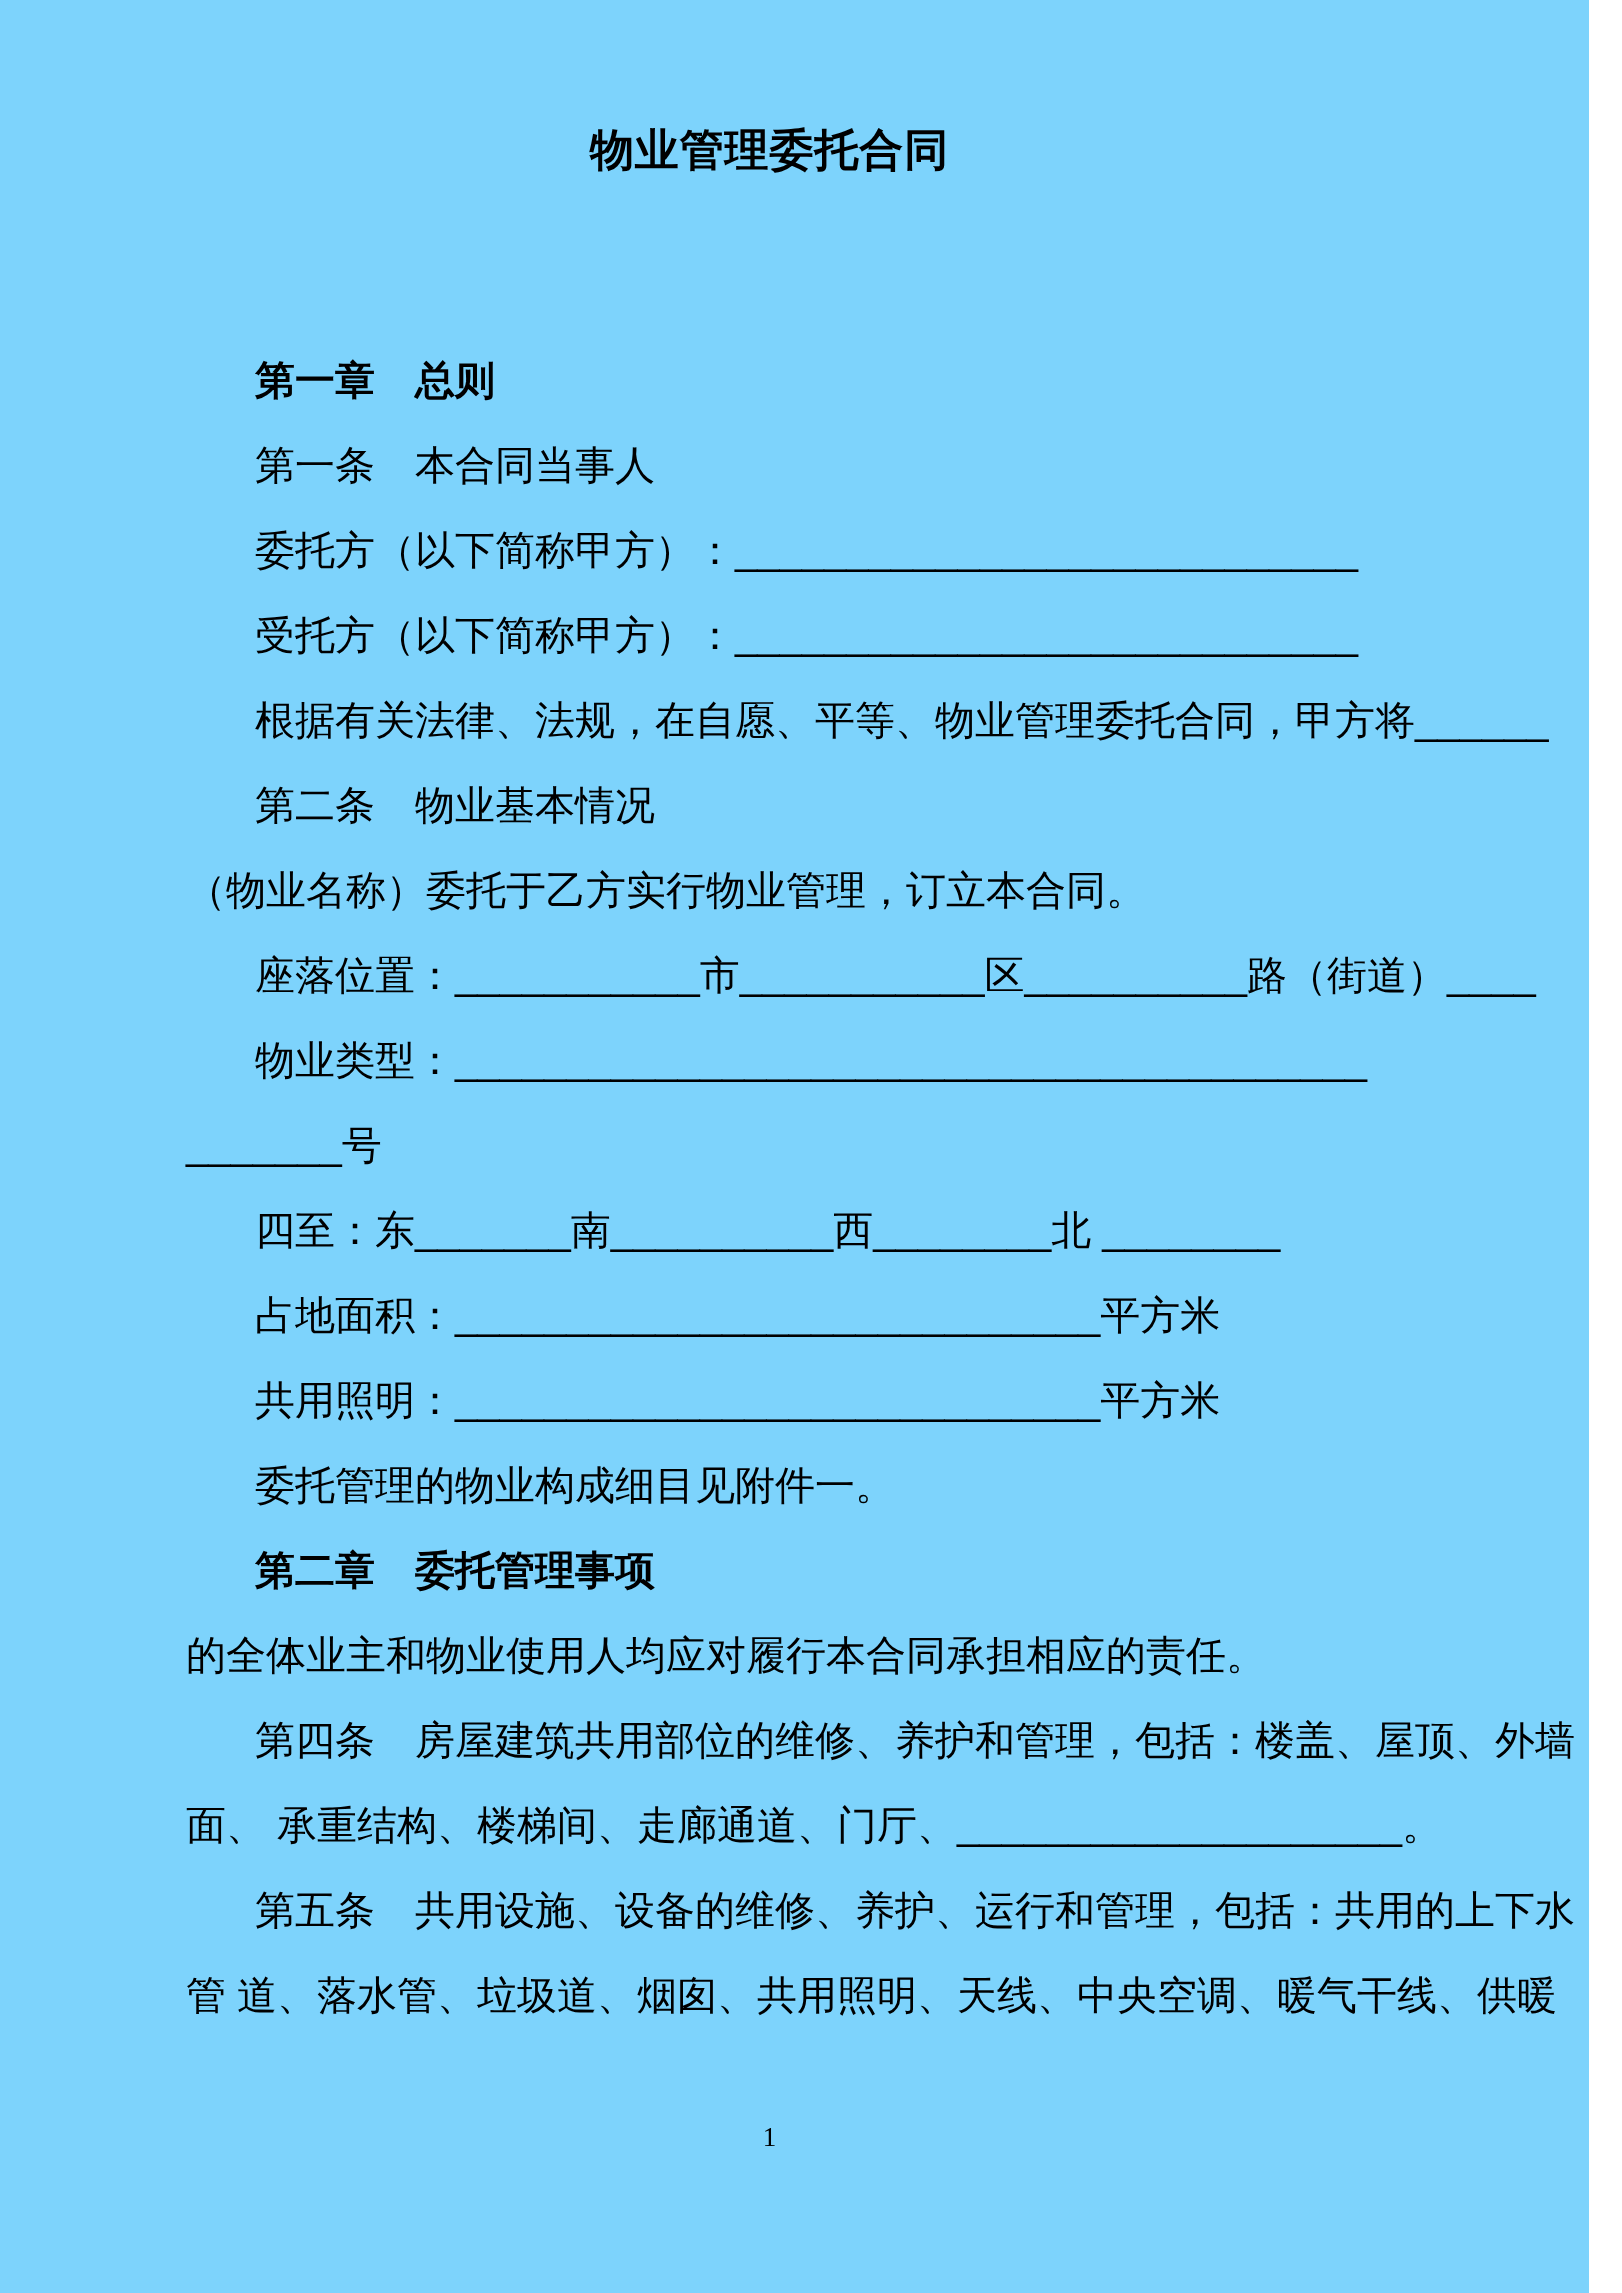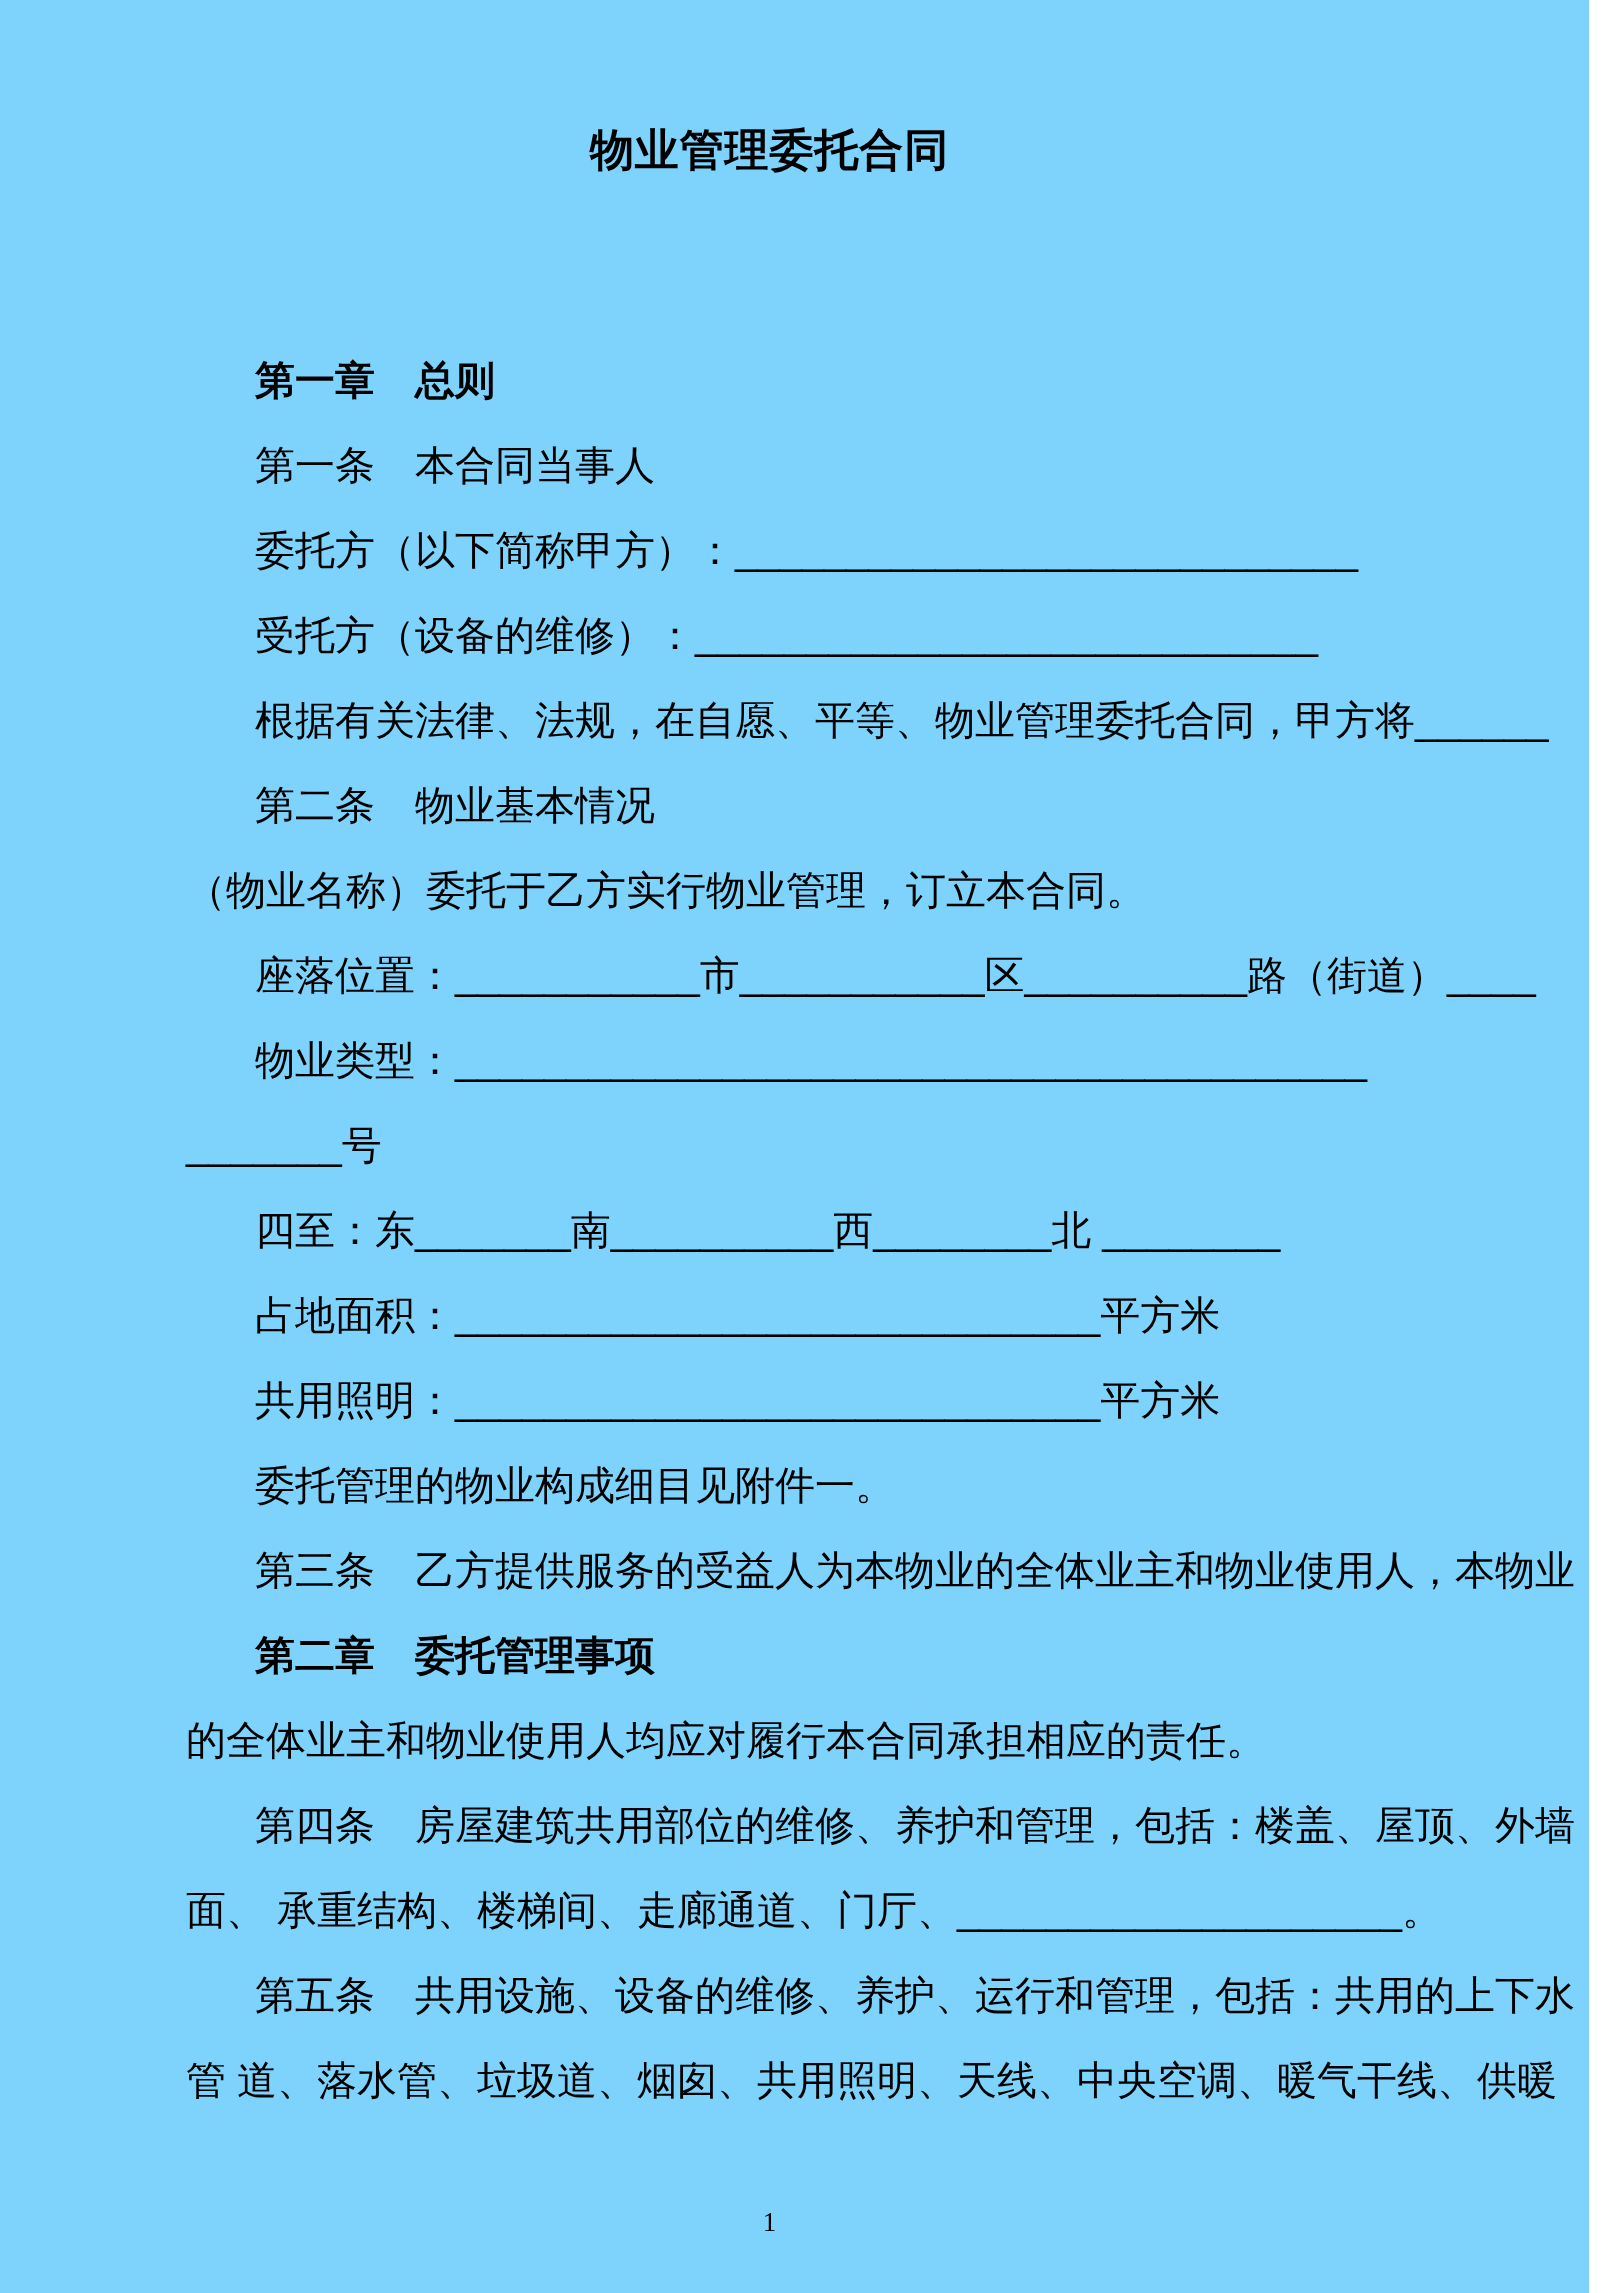--- a/index.html
+++ b/index.html
@@ -55,32 +55,31 @@
 <body>
 
 <div class="page">
 
   <div class="title">物业管理委托合同</div>
 
   <div class="content">
     <div class="ln indent chapter">第一章　总则</div>
     <div class="ln indent">第一条　本合同当事人</div>
     <div class="ln indent">委托方（以下简称甲方）：____________________________</div>
-    <div class="ln indent">受托方（设备的维修）：____________________________</div>
+    <div class="ln indent">受托方（以下简称甲方）：____________________________</div>
     <div class="ln indent">根据有关法律、法规，在自愿、平等、物业管理委托合同，甲方将______</div>
     <div class="ln indent">第二条　物业基本情况</div>
     <div class="ln">（物业名称）委托于乙方实行物业管理，订立本合同。</div>
     <div class="ln indent">座落位置：___________市___________区__________路（街道）____</div>
     <div class="ln indent">物业类型：_________________________________________</div>
     <div class="ln">_______号</div>
     <div class="ln indent">四至：东_______南__________西________北 ________</div>
     <div class="ln indent">占地面积：_____________________________平方米</div>
     <div class="ln indent">共用照明：_____________________________平方米</div>
     <div class="ln indent">委托管理的物业构成细目见附件一。</div>
-    <div class="ln indent">第三条　乙方提供服务的受益人为本物业的全体业主和物业使用人，本物业</div>
     <div class="ln indent chapter">第二章　委托管理事项</div>
     <div class="ln">的全体业主和物业使用人均应对履行本合同承担相应的责任。</div>
     <div class="ln indent">第四条　房屋建筑共用部位的维修、养护和管理，包括：楼盖、屋顶、外墙</div>
     <div class="ln">面、 承重结构、楼梯间、走廊通道、门厅、____________________。</div>
     <div class="ln indent">第五条　共用设施、设备的维修、养护、运行和管理，包括：共用的上下水</div>
     <div class="ln">管 道、落水管、垃圾道、烟囱、共用照明、天线、中央空调、暖气干线、供暖</div>
   </div>
 
   <div class="page-num">1</div>
 

